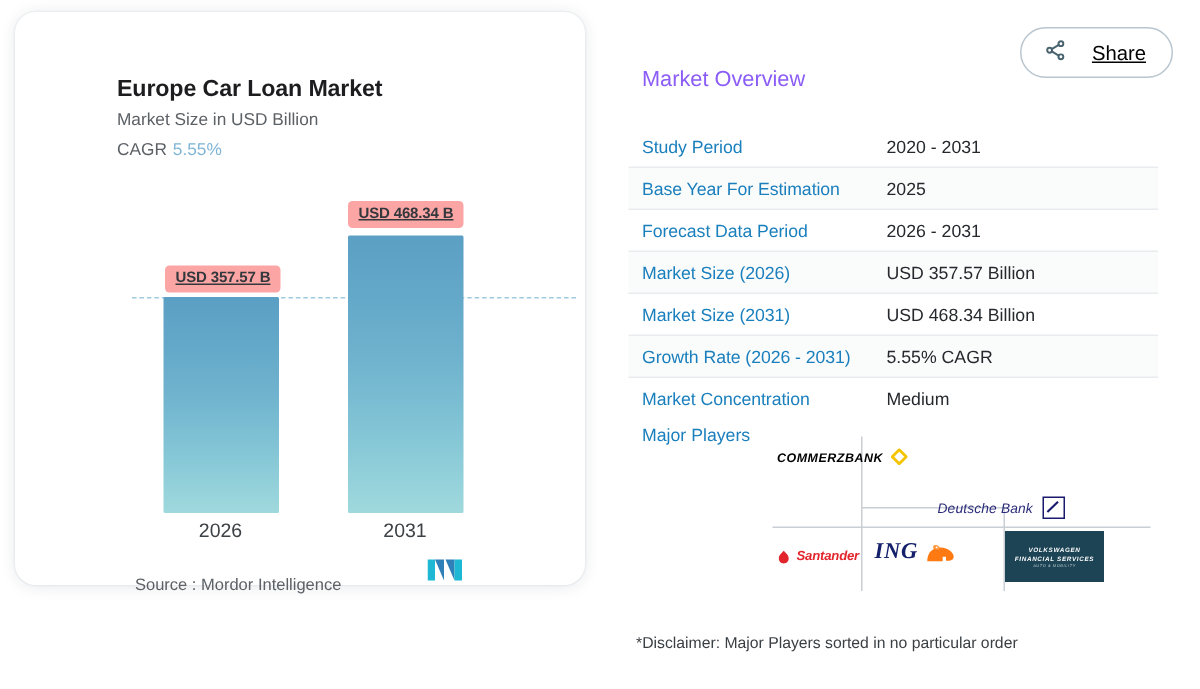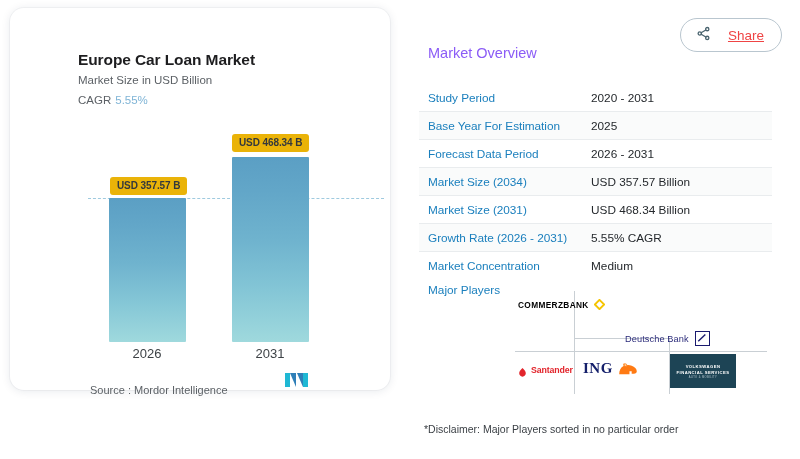--- a/index.html
+++ b/index.html
@@ -42,24 +42,24 @@
 
   .bar{
     position:absolute;border-radius:1px;
     background:linear-gradient(180deg,#5b9fc4 0%,#62a6c8 18%,#6fb3ce 45%,#84c6d6 72%,#9fd9dd 100%);
   }
   #bar-2026{left:99px;top:190px;width:77px;height:144px;}
   #bar-2031{left:222px;top:149px;width:77px;height:185px;}
 
   .chip{
     position:absolute;
-    background:#eab308;border-radius:3px;
+    background:#fca5a5;border-radius:3px;
     padding:3px 7px 4px 7px;
     font-size:10px;font-weight:600;color:#33383d;
-    white-space:nowrap;letter-spacing:-0.1px;
+    white-space:nowrap;letter-spacing:-0.1px;text-decoration:underline;
   }
   #chip-2026{left:100px;top:169px;}
   #chip-2031{left:222px;top:126px;}
 
   .xlabel{
     position:absolute;top:338px;width:120px;text-align:center;
     font-size:13px;color:#3d4246;
   }
   #x-2026{left:77px;}
   #x-2031{left:200px;}
@@ -70,21 +70,21 @@
   }
   .mi-logo{position:absolute;left:275px;top:364px;}
 
   
   .share-btn{
     position:absolute;right:18px;top:18px;
     display:flex;align-items:center;gap:17px;
     border:1.4px solid #b9c6cf;border-radius:999px;
     padding:7px 17px 7px 15px;
     background:#ffffff;
-    font-size:13.5px;color:#ef4444;
+    font-size:13.5px;color:#000000;
     cursor:pointer;
     text-decoration:underline;
   }
 
   
   .overview-title{
     position:absolute;left:428px;top:45px;
     font-size:14.5px;color:#8b5cf6;font-weight:400;
   }
   .table{position:absolute;left:419px;top:84px;width:353px;}
@@ -100,21 +100,21 @@
   .tval{font-size:11.8px;color:#25292d;}
   .trow.last{border-bottom:none;}
 
   .major-players{
     position:absolute;left:428px;top:283px;
     font-size:11.8px;color:#1a7fbd;font-weight:500;
   }
 
   
   .logo-grid{
-    position:absolute;left:505px;top:291px;width:272px;height:110px;
+    position:absolute;left:505px;top:291px;width:272px;height:110px;font-style:italic;
   }
   .grid-line{position:absolute;background:#c9cfd4;}
   .gl-v-top{left:69px;top:0px;width:1px;height:47px;}
   .gl-h-mid{left:10px;top:60px;width:252px;height:1px;}
   .gl-box-top{left:69px;top:47px;width:96px;height:1px;}
   .gl-box-l{left:69px;top:47px;width:1px;height:56px;}
   .gl-box-r{left:164px;top:47px;width:1px;height:56px;}
 
   .logo{position:absolute;display:flex;align-items:center;}
 
@@ -223,21 +223,21 @@
     </div>
     <div class="trow alt">
       <div class="tkey">Base Year For Estimation</div>
       <div class="tval">2025</div>
     </div>
     <div class="trow">
       <div class="tkey">Forecast Data Period</div>
       <div class="tval">2026 - 2031</div>
     </div>
     <div class="trow alt">
-      <div class="tkey">Market Size (2034)</div>
+      <div class="tkey">Market Size (2026)</div>
       <div class="tval">USD 357.57 Billion</div>
     </div>
     <div class="trow">
       <div class="tkey">Market Size (2031)</div>
       <div class="tval">USD 468.34 Billion</div>
     </div>
     <div class="trow alt">
       <div class="tkey">Growth Rate (2026 - 2031)</div>
       <div class="tval">5.55% CAGR</div>
     </div>

